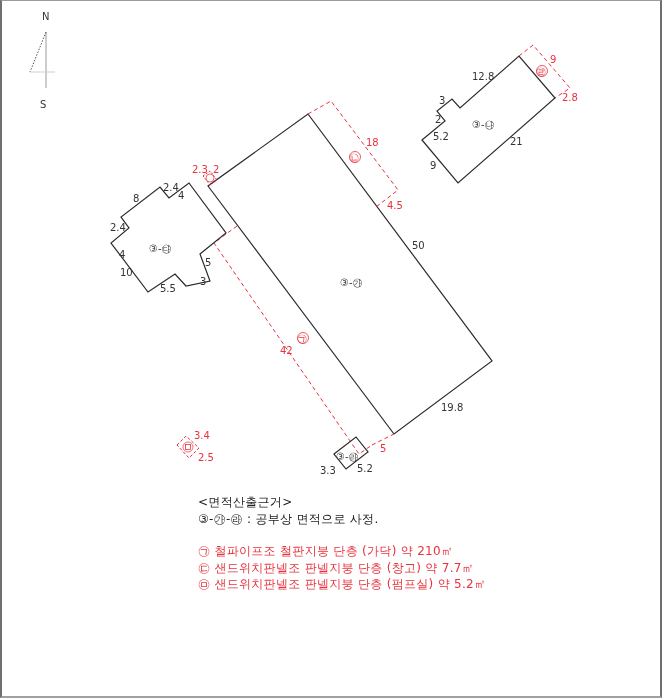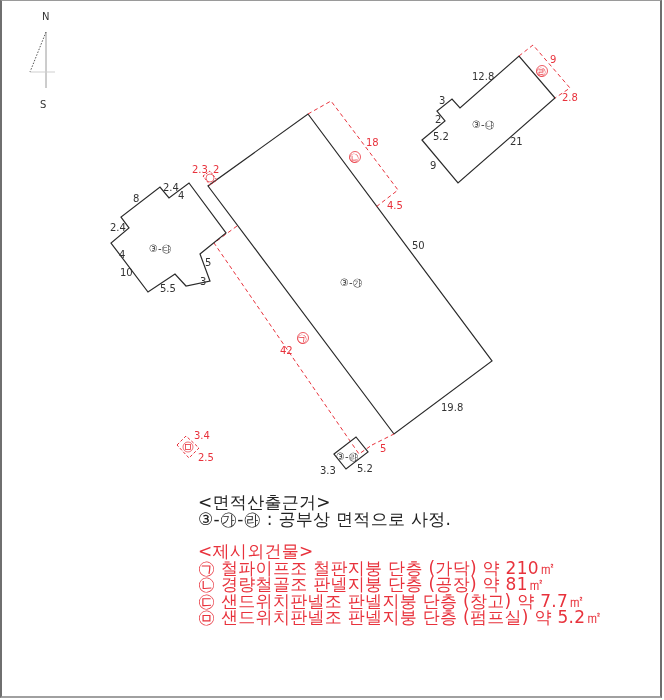--- a/index.html
+++ b/index.html
@@ -1,21 +1,21 @@
 <!DOCTYPE html>
 <html><head>
 <meta charset="utf-8">
 <style>
   html, body { margin:0; padding:0; background:#ffffff; }
   body { width:664px; height:700px; position:relative; overflow:hidden; font-family:"DejaVu Sans", sans-serif; }
   .frame { position:absolute; left:0; top:0; width:662px; height:698px; border-top:1px solid #9a9a9a; border-left:2px solid #6f6f6f; border-right:2px solid #6f6f6f; border-bottom:2px solid #a0a0a0; box-sizing:border-box; }
   svg.plan { position:absolute; left:0; top:0; }
   .lbl { font-family:"DejaVu Sans", sans-serif; font-size:10px; fill:#333333; }
   .lbl-red { font-family:"DejaVu Sans", sans-serif; font-size:10px; fill:#e8323c; }
-  .notes { position:absolute; left:198px; top:494px; font-size:17px; line-height:16.5px; color:#222; white-space:nowrap; letter-spacing:0.3px; }
+  .notes { position:absolute; left:198px; top:494px; font-size:12px; line-height:16.5px; color:#222; white-space:nowrap; letter-spacing:0.3px; }
   .notes .red { color:#e8323c; }
   .notes .gap { height:16px; }
 </style>
 </head>
 <body>
 
 <div class="frame"></div>
 
 <svg class="plan" width="664" height="700" viewBox="0 0 664 700">
 
@@ -104,18 +104,16 @@
     <rect x="185.5" y="444.5" width="5" height="5" fill="none" stroke="#e8323c" stroke-width="0.8"></rect>
     <text x="194" y="439" class="lbl-red">3.4</text>
     <text x="198" y="461" class="lbl-red">2.5</text>
   </g>
 </svg>
 
 <div class="notes">
   <div>&lt;면적산출근거&gt;</div>
   <div>③-㉮-㉱ : 공부상 면적으로 사정.</div>
   <div class="gap"></div>
-  <div class="red">&lt;제시외건물&gt;</div>
   <div class="red">㉠ 철파이프조 철판지붕 단층 (가닥) 약 210㎡</div>
-  <div class="red">㉡ 경량철골조 판넬지붕 단층 (공장) 약 81㎡</div>
   <div class="red">㉢ 샌드위치판넬조 판넬지붕 단층 (창고) 약 7.7㎡</div>
   <div class="red">㉤ 샌드위치판넬조 판넬지붕 단층 (펌프실) 약 5.2㎡</div>
 </div>
 
 </body></html>

